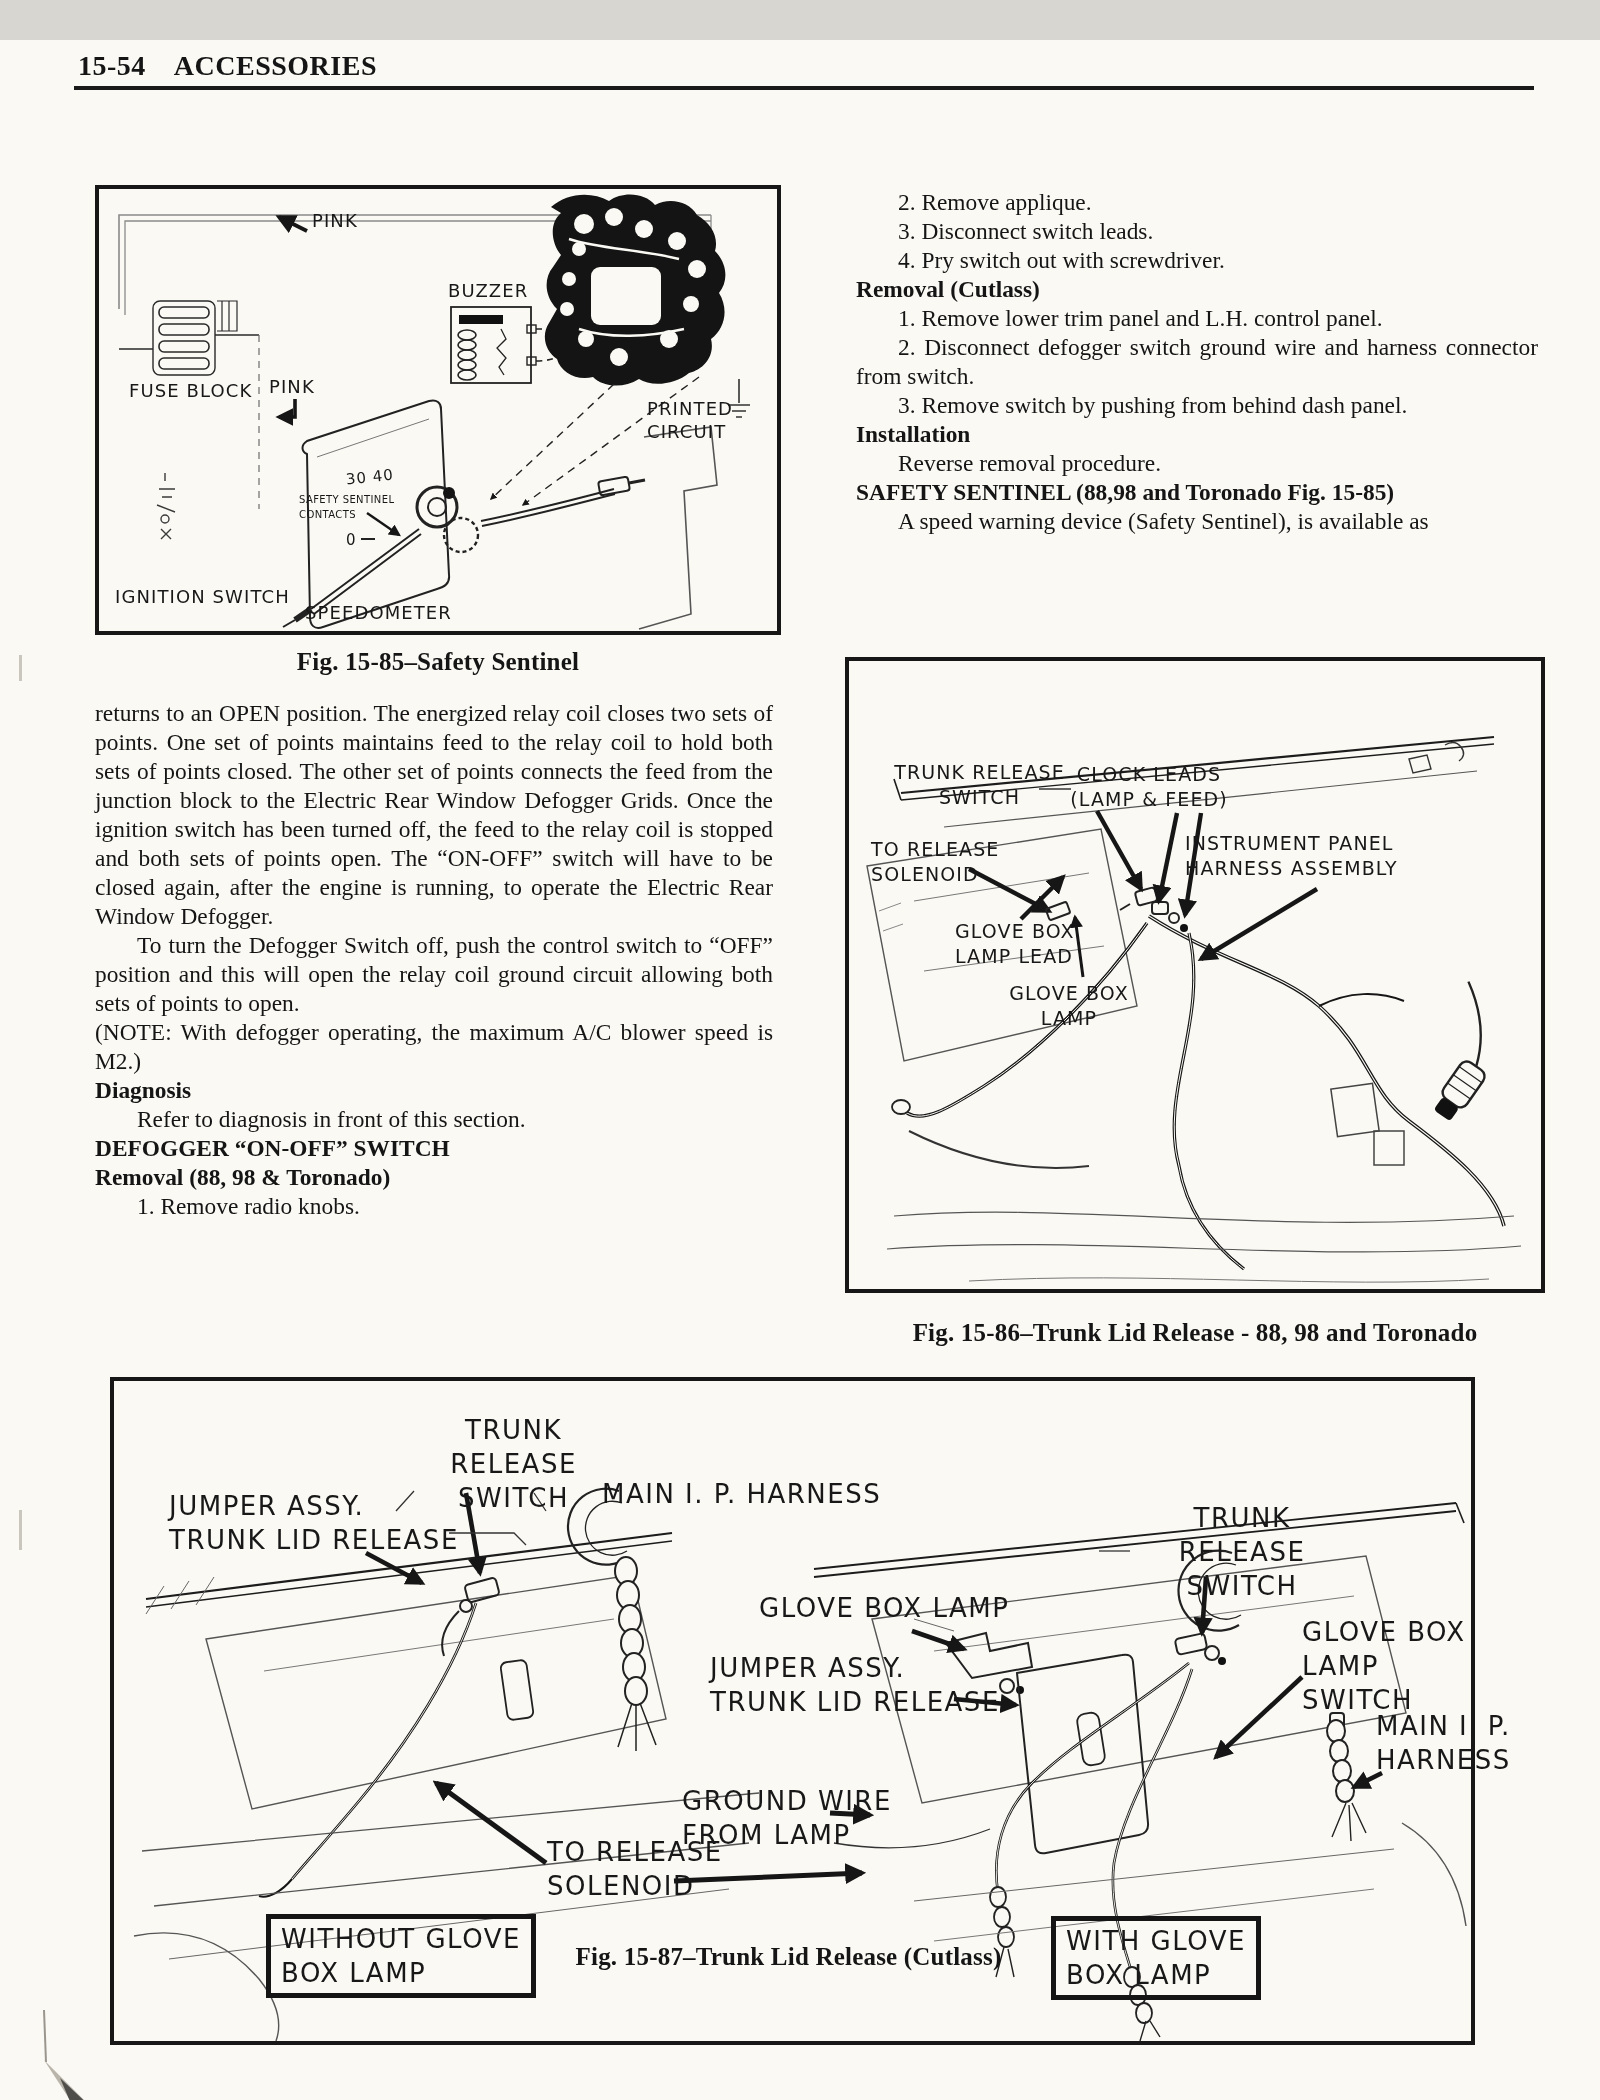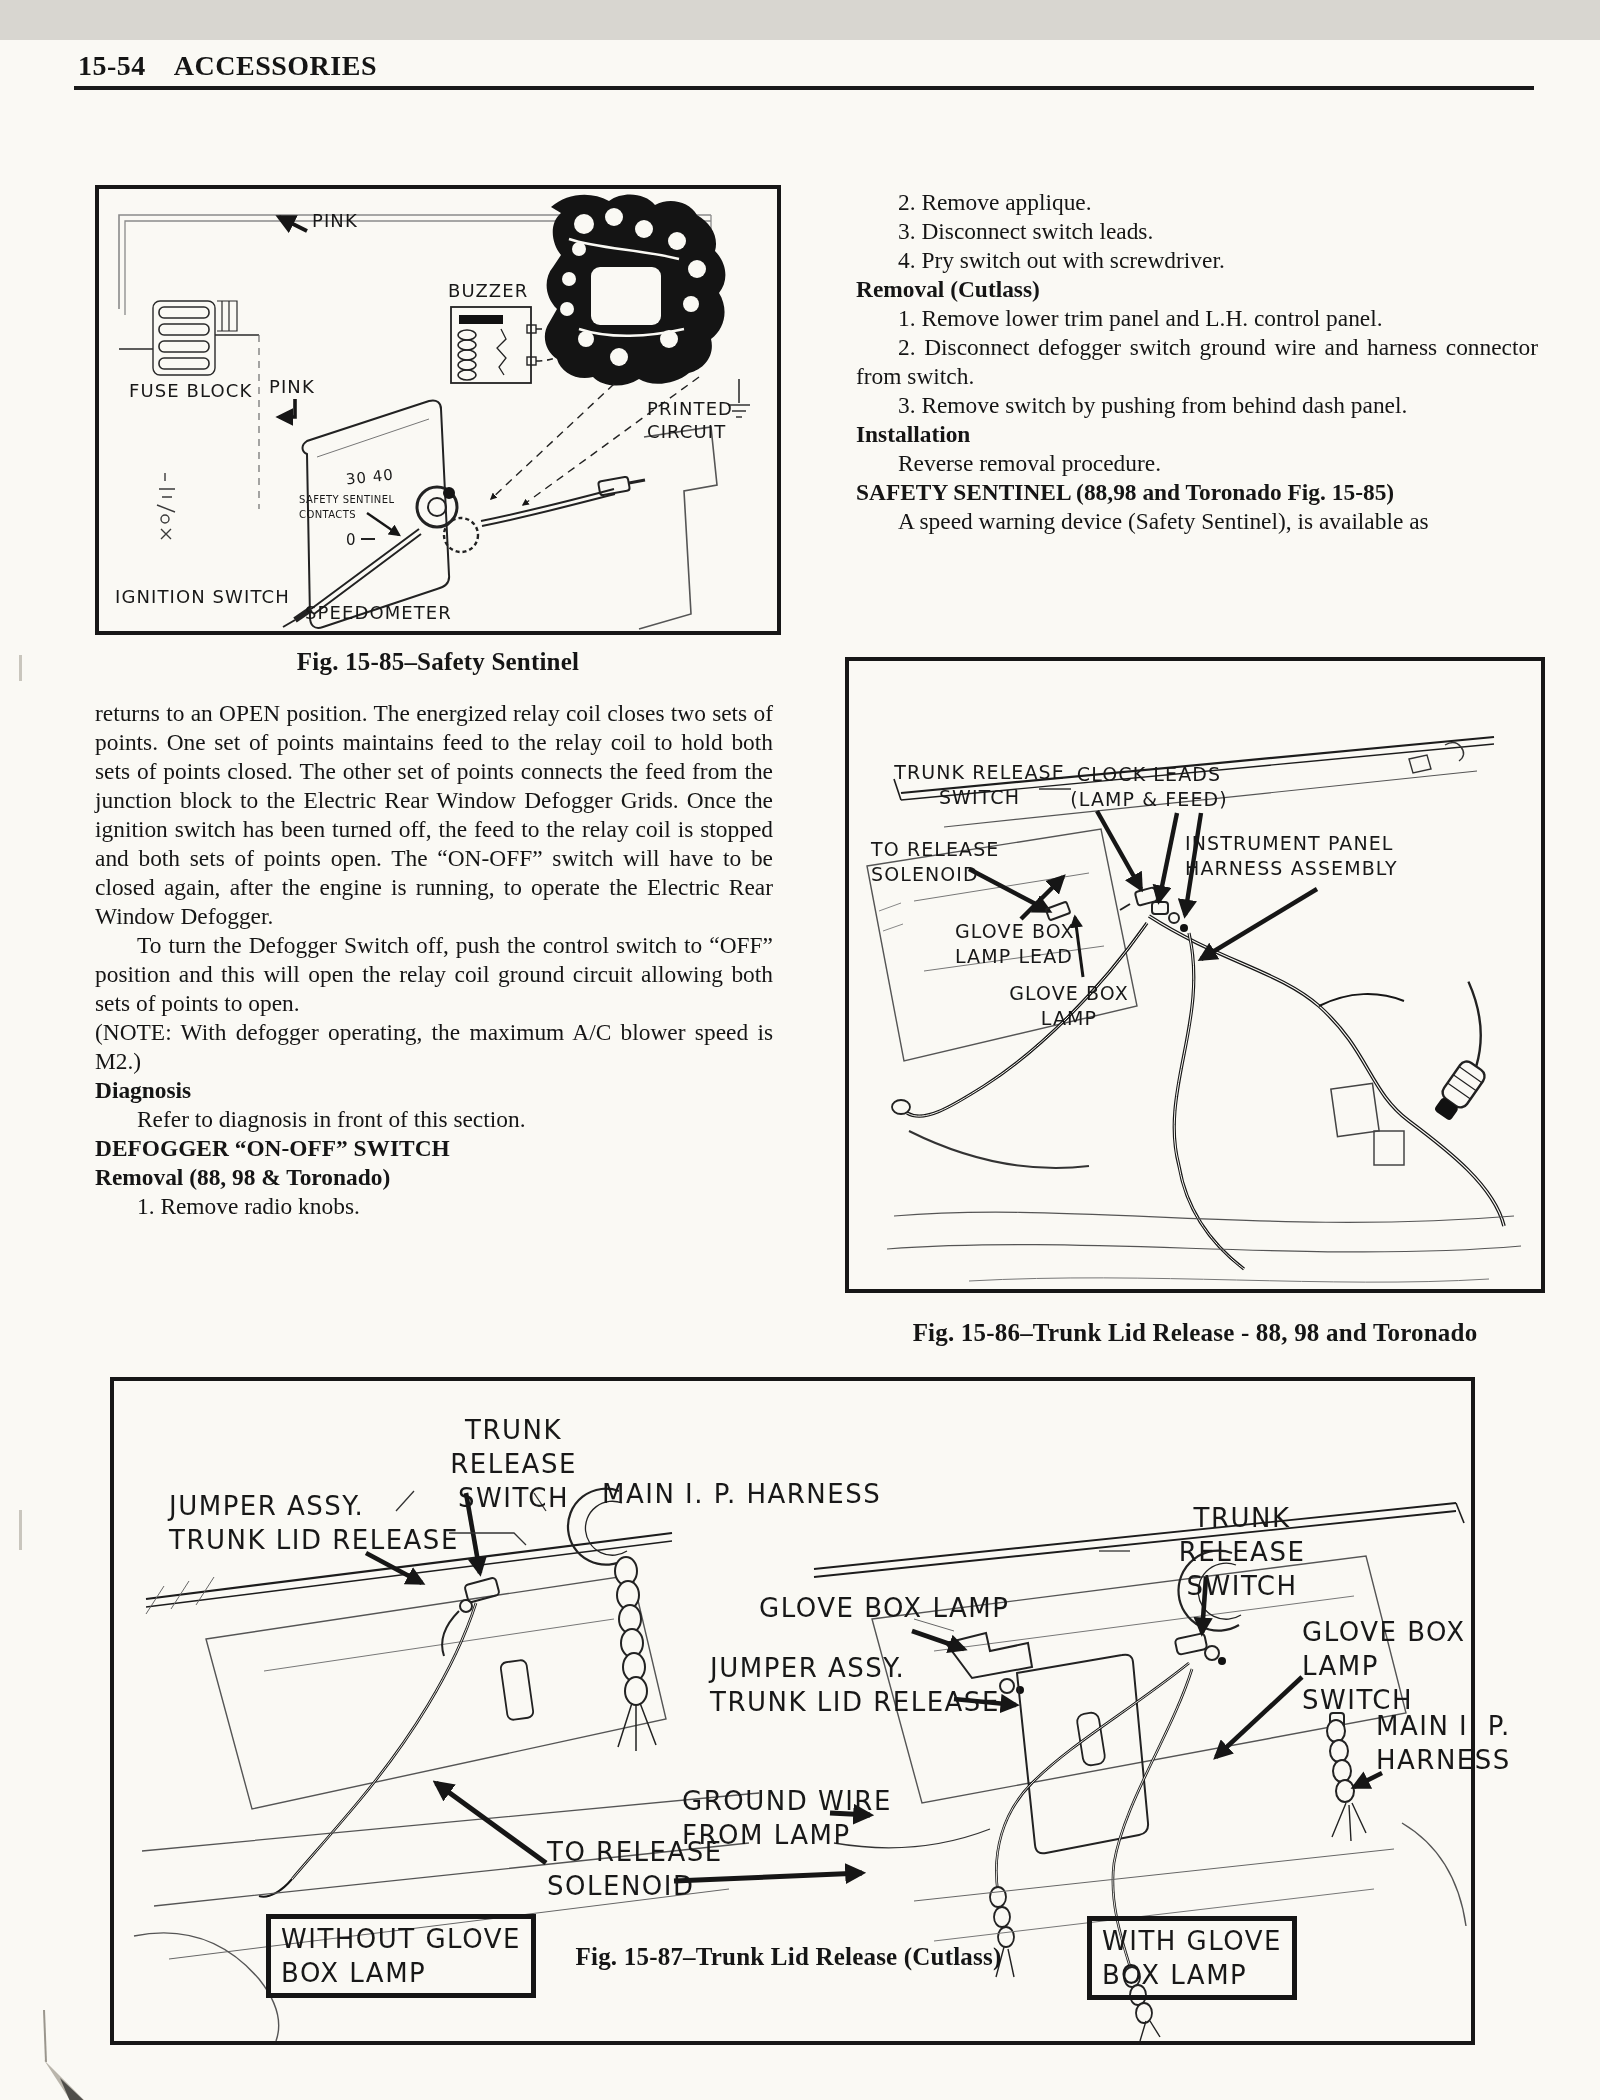--- a/index.html
+++ b/index.html
@@ -367,21 +367,21 @@
     <div class="lbl l87" style="left:433px;top:454px;">TO RELEASE
 SOLENOID</div>
     <div class="lbl l87 boxed" style="left:152px;top:533px;">WITHOUT GLOVE
 BOX LAMP</div>
     <div class="lbl l87 ctr" style="left:1018px;top:120px;width:220px;">TRUNK RELEASE
 SWITCH</div>
     <div class="lbl l87" style="left:1188px;top:234px;">GLOVE BOX
 LAMP SWITCH</div>
     <div class="lbl l87" style="left:1262px;top:328px;">MAIN I. P.
 HARNESS</div>
-    <div class="lbl l87 boxed" style="left:973px;top:535px;">WITH GLOVE
+    <div class="lbl l87 boxed" style="left:937px;top:535px;">WITH GLOVE
 BOX LAMP</div>
   </div>
   <div class="cap" style="left:110px;top:1903px;width:1357px;">Fig. 15-87–Trunk Lid Release (Cutlass)</div>
 
   <div class="tick" style="left:19px;top:615px;height:26px;"></div>
   <div class="tick" style="left:19px;top:1470px;height:40px;"></div>
   <svg class="artifact" viewBox="0 0 170 140">
     <path d="M44,10 L46,62" stroke="#9a968d" stroke-width="2" fill="none"></path>
     <polygon points="44,60 124,140 96,140" fill="#b9b5ab"></polygon>
     <polygon points="60,78 94,110 72,106" fill="#4f4e4a"></polygon>

